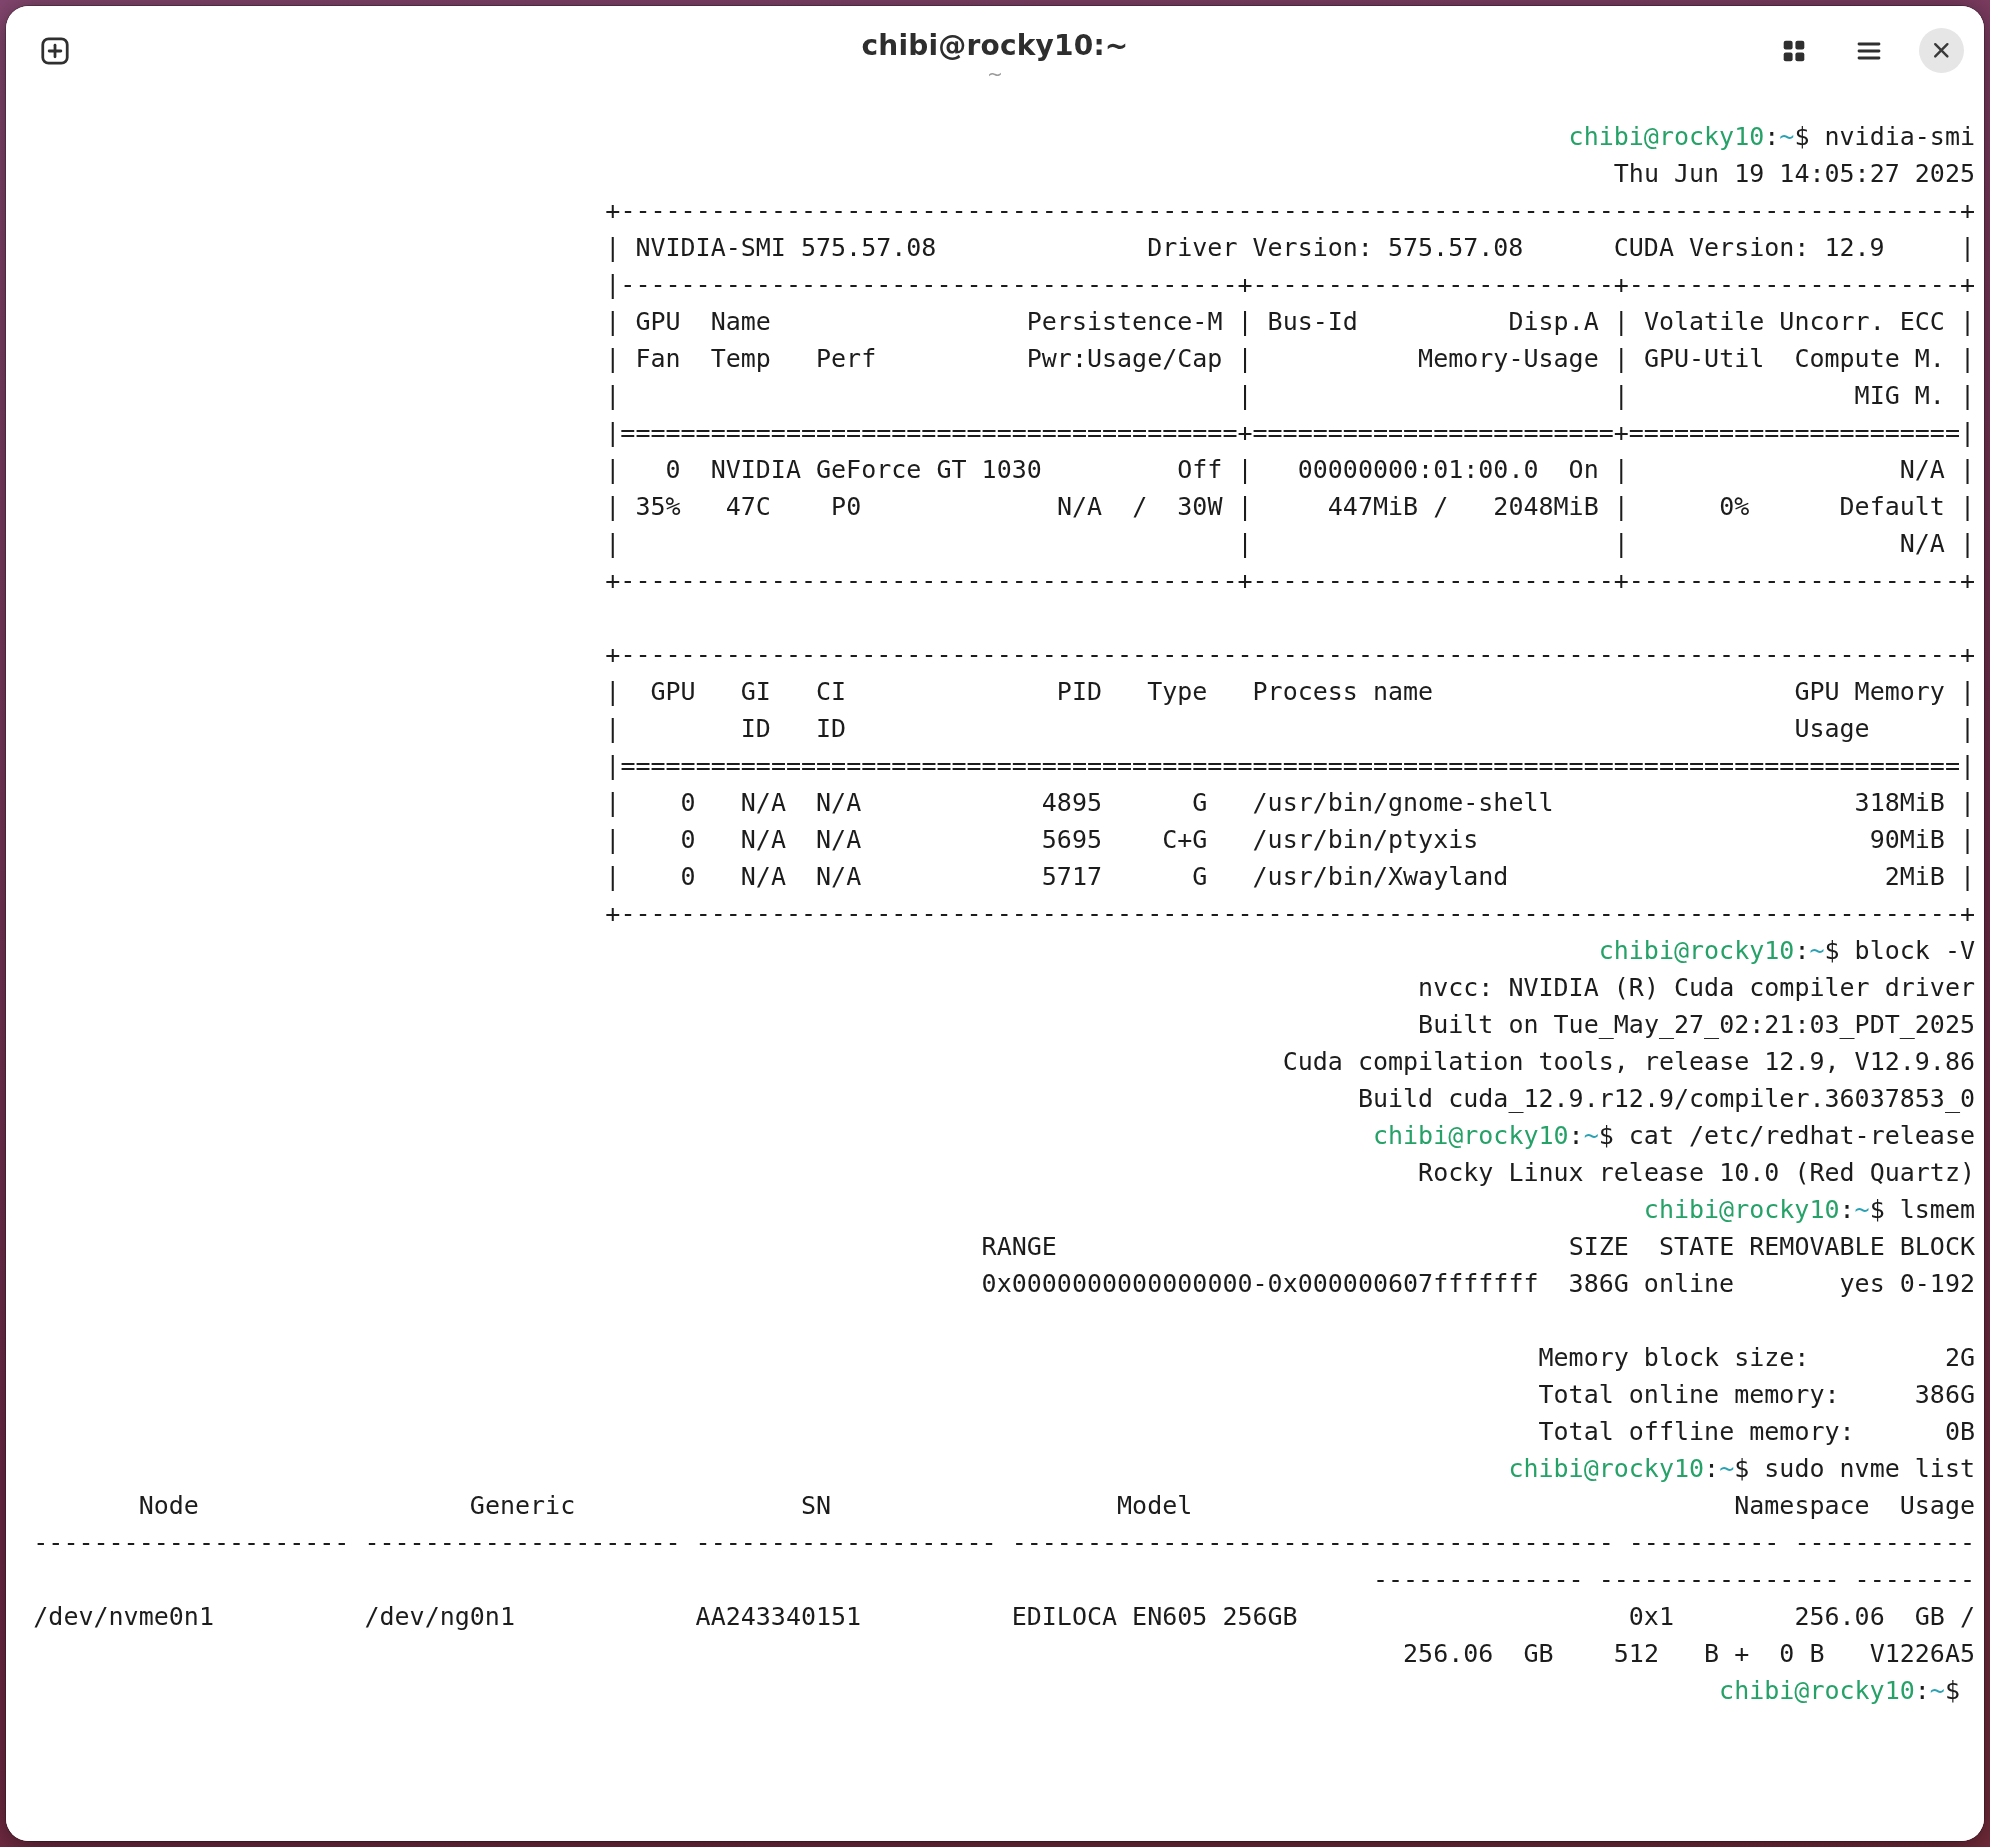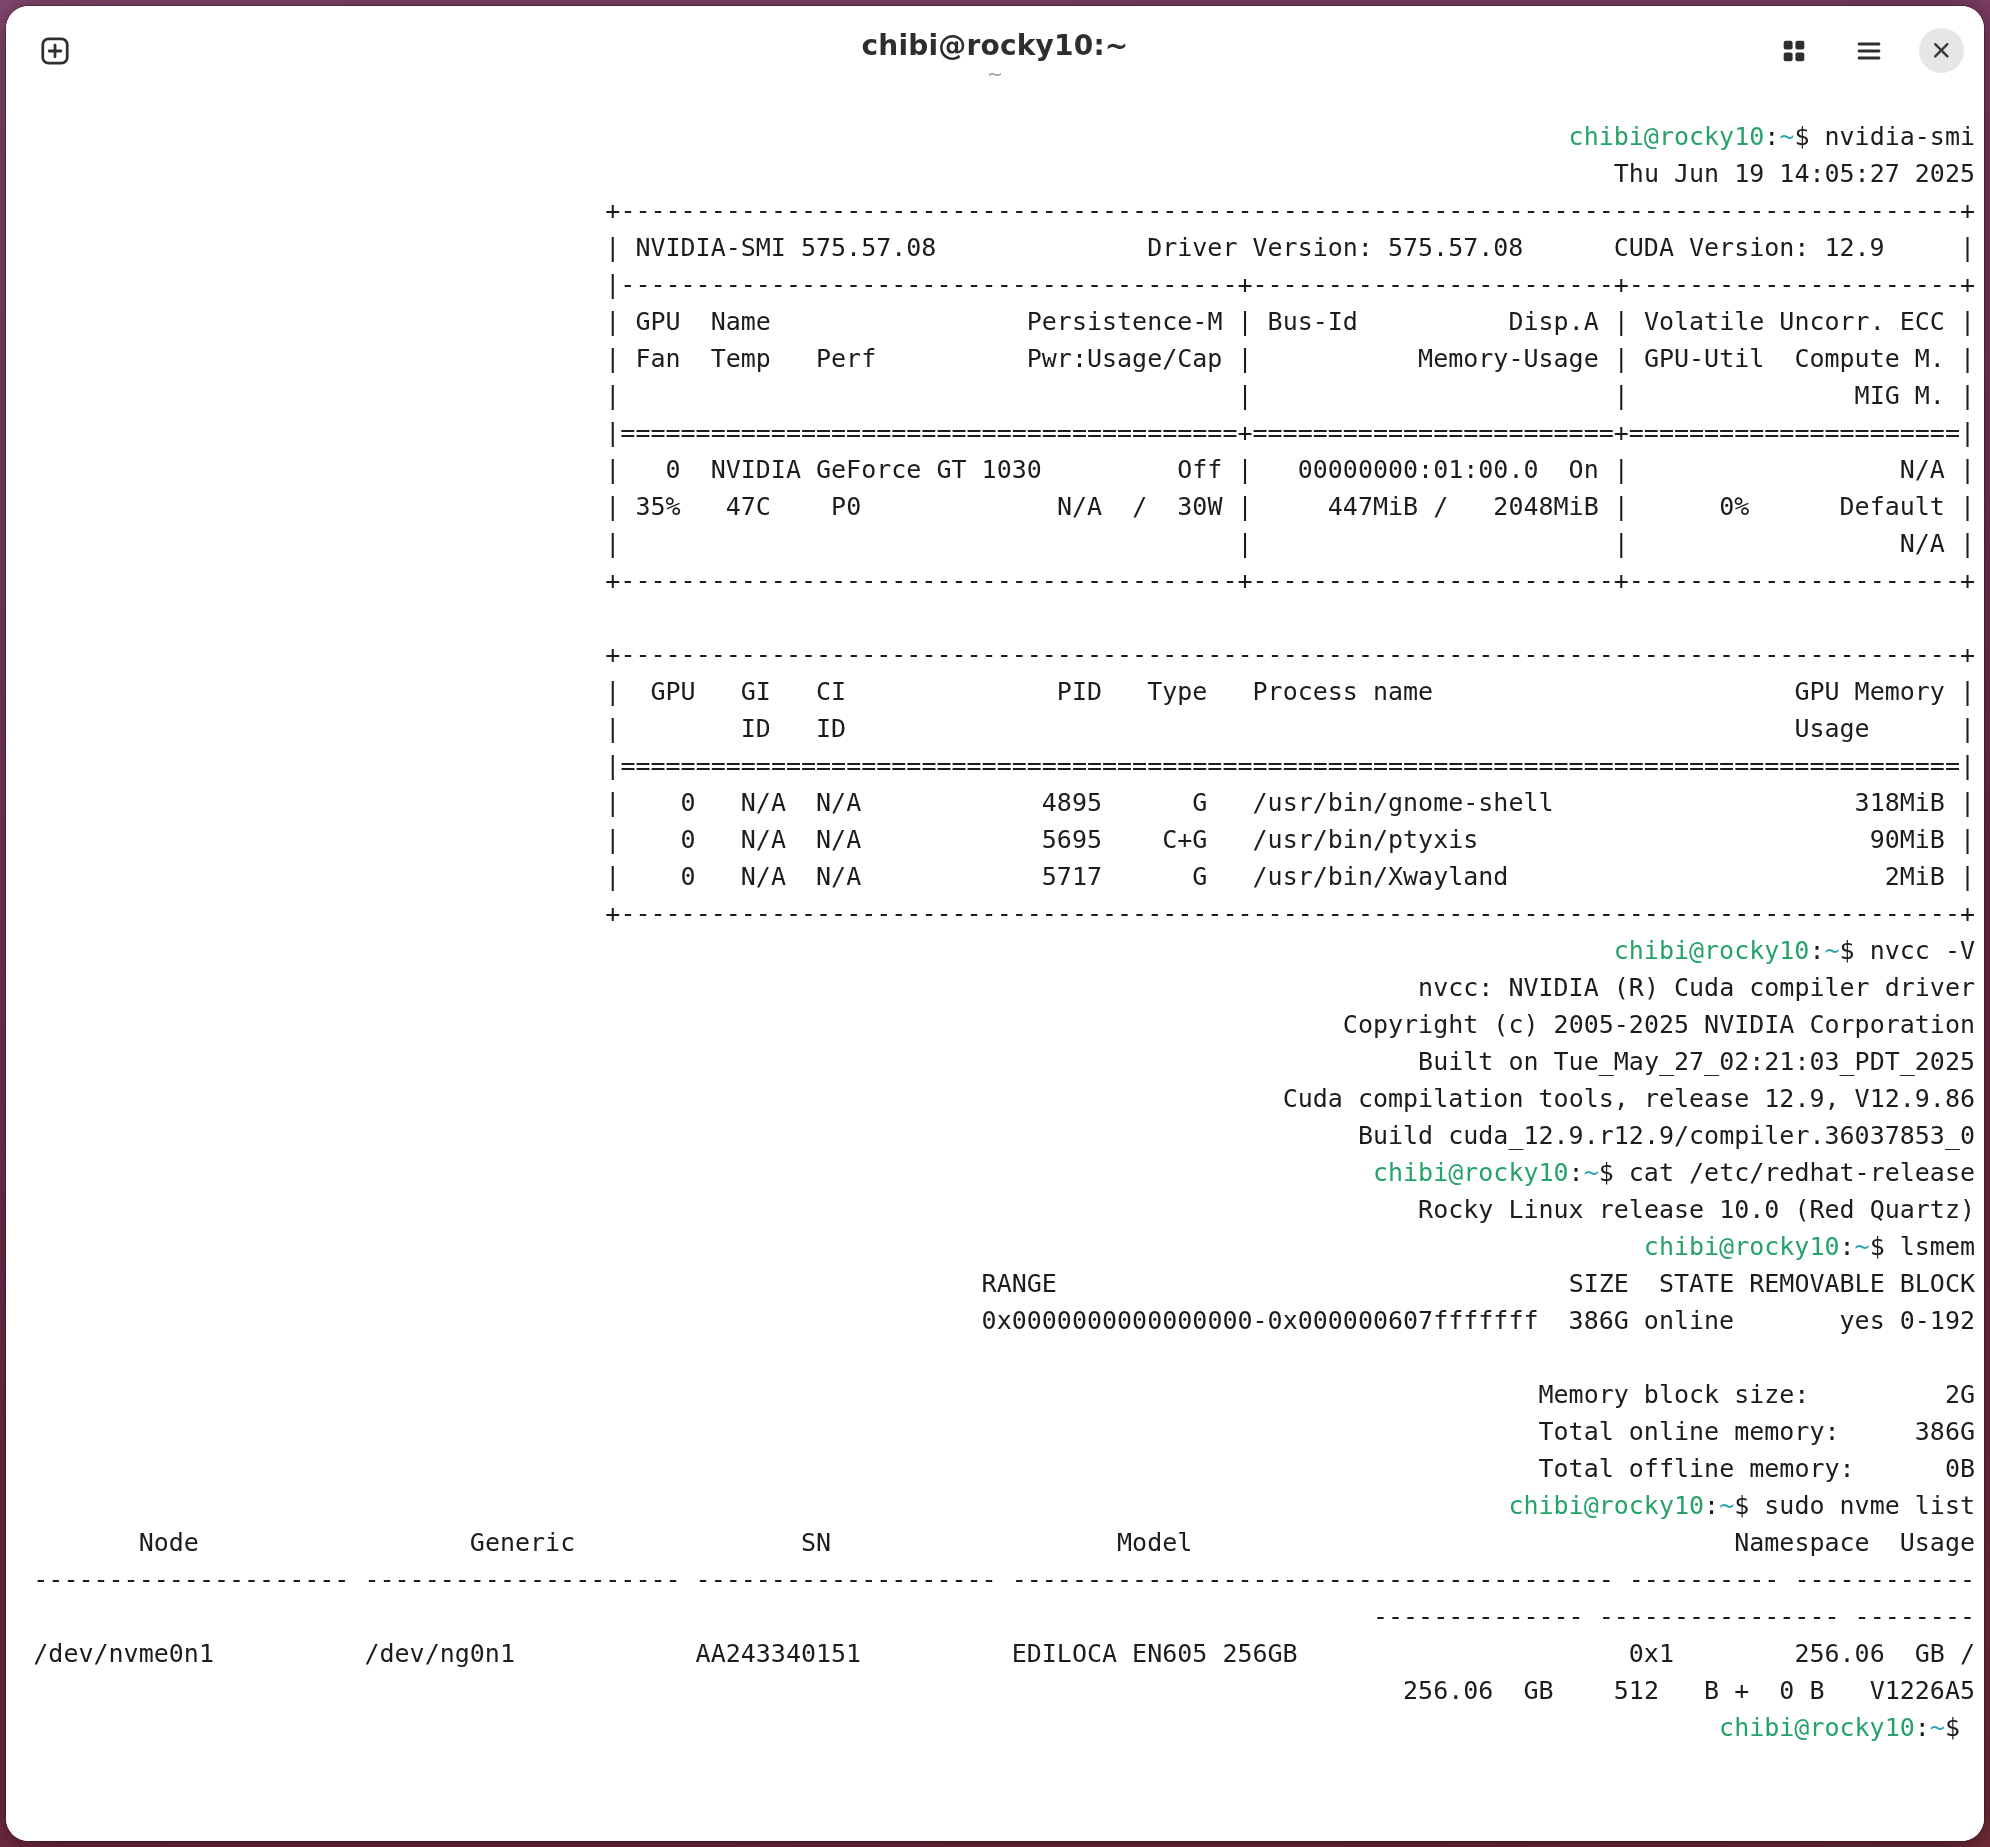--- a/index.html
+++ b/index.html
@@ -109,23 +109,22 @@
       <div class="term-line"><span class="seg-fg">+</span><span class="seg-fg">-----------------------------------------</span><span class="seg-fg">+</span><span class="seg-fg">------------------------</span><span class="seg-fg">+</span><span class="seg-fg">----------------------</span><span class="seg-fg">+</span></div>
       <div class="term-line">&nbsp;</div>
       <div class="term-line"><span class="seg-fg">+</span><span class="seg-fg">-----------------------------------------------------------------------------------------</span><span class="seg-fg">+</span></div>
       <div class="term-line"><span class="seg-fg">|  GPU   GI   CI</span><span class="seg-fg">              </span><span class="seg-fg">PID   Type   Process name</span><span class="seg-fg">                        </span><span class="seg-fg">GPU Memory |</span></div>
       <div class="term-line"><span class="seg-fg">|        ID   ID</span><span class="seg-fg">                                                               </span><span class="seg-fg">Usage</span><span class="seg-fg">      </span><span class="seg-fg">|</span></div>
       <div class="term-line"><span class="seg-fg">|</span><span class="seg-fg">=========================================================================================</span><span class="seg-fg">|</span></div>
       <div class="term-line"><span class="seg-fg">|    0   N/A  N/A</span><span class="seg-fg">            </span><span class="seg-fg">4895      G   /usr/bin/gnome-shell</span><span class="seg-fg">                    </span><span class="seg-fg">318MiB |</span></div>
       <div class="term-line"><span class="seg-fg">|    0   N/A  N/A</span><span class="seg-fg">            </span><span class="seg-fg">5695    C+G   /usr/bin/ptyxis</span><span class="seg-fg">                          </span><span class="seg-fg">90MiB |</span></div>
       <div class="term-line"><span class="seg-fg">|    0   N/A  N/A</span><span class="seg-fg">            </span><span class="seg-fg">5717      G   /usr/bin/Xwayland</span><span class="seg-fg">                         </span><span class="seg-fg">2MiB |</span></div>
       <div class="term-line"><span class="seg-fg">+</span><span class="seg-fg">-----------------------------------------------------------------------------------------</span><span class="seg-fg">+</span></div>
-      <div class="term-line"><span class="seg-user">chibi@rocky10</span><span class="seg-fg">:</span><span class="seg-path">~</span><span class="seg-fg">$ nvcc -V</span></div>
+      <div class="term-line"><span class="seg-user">chibi@rocky10</span><span class="seg-fg">:</span><span class="seg-path">~</span><span class="seg-fg">$ block -V</span></div>
       <div class="term-line"><span class="seg-fg">nvcc: NVIDIA (R) Cuda compiler driver</span></div>
-      <div class="term-line"><span class="seg-fg">Copyright (c) 2005-2025 NVIDIA Corporation</span></div>
       <div class="term-line"><span class="seg-fg">Built on Tue_May_27_02:21:03_PDT_2025</span></div>
       <div class="term-line"><span class="seg-fg">Cuda compilation tools, release 12.9, V12.9.86</span></div>
       <div class="term-line"><span class="seg-fg">Build cuda_12.9.r12.9/compiler.36037853_0</span></div>
       <div class="term-line"><span class="seg-user">chibi@rocky10</span><span class="seg-fg">:</span><span class="seg-path">~</span><span class="seg-fg">$ cat /etc/redhat-release</span></div>
       <div class="term-line"><span class="seg-fg">Rocky Linux release 10.0 (Red Quartz)</span></div>
       <div class="term-line"><span class="seg-user">chibi@rocky10</span><span class="seg-fg">:</span><span class="seg-path">~</span><span class="seg-fg">$ lsmem</span></div>
       <div class="term-line"><span class="seg-fg">RANGE</span><span class="seg-fg">                                  </span><span class="seg-fg">SIZE  STATE REMOVABLE BLOCK</span></div>
       <div class="term-line"><span class="seg-fg">0x0000000000000000-0x000000607fffffff  386G online</span><span class="seg-fg">       </span><span class="seg-fg">yes 0-192</span></div>
       <div class="term-line">&nbsp;</div>
       <div class="term-line"><span class="seg-fg">Memory block size:</span><span class="seg-fg">         </span><span class="seg-fg">2G</span></div>

